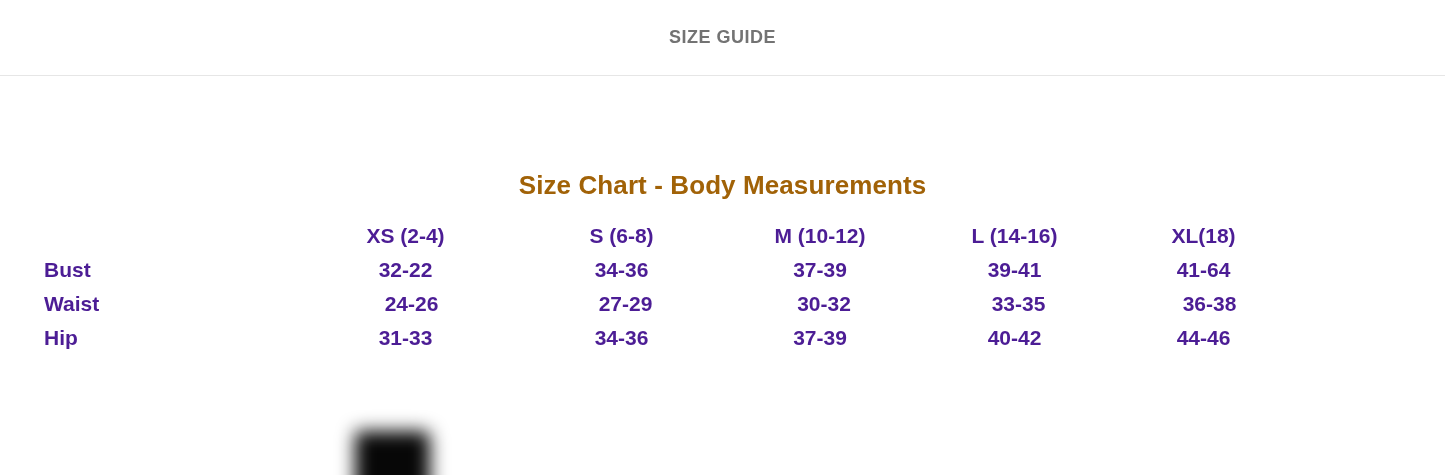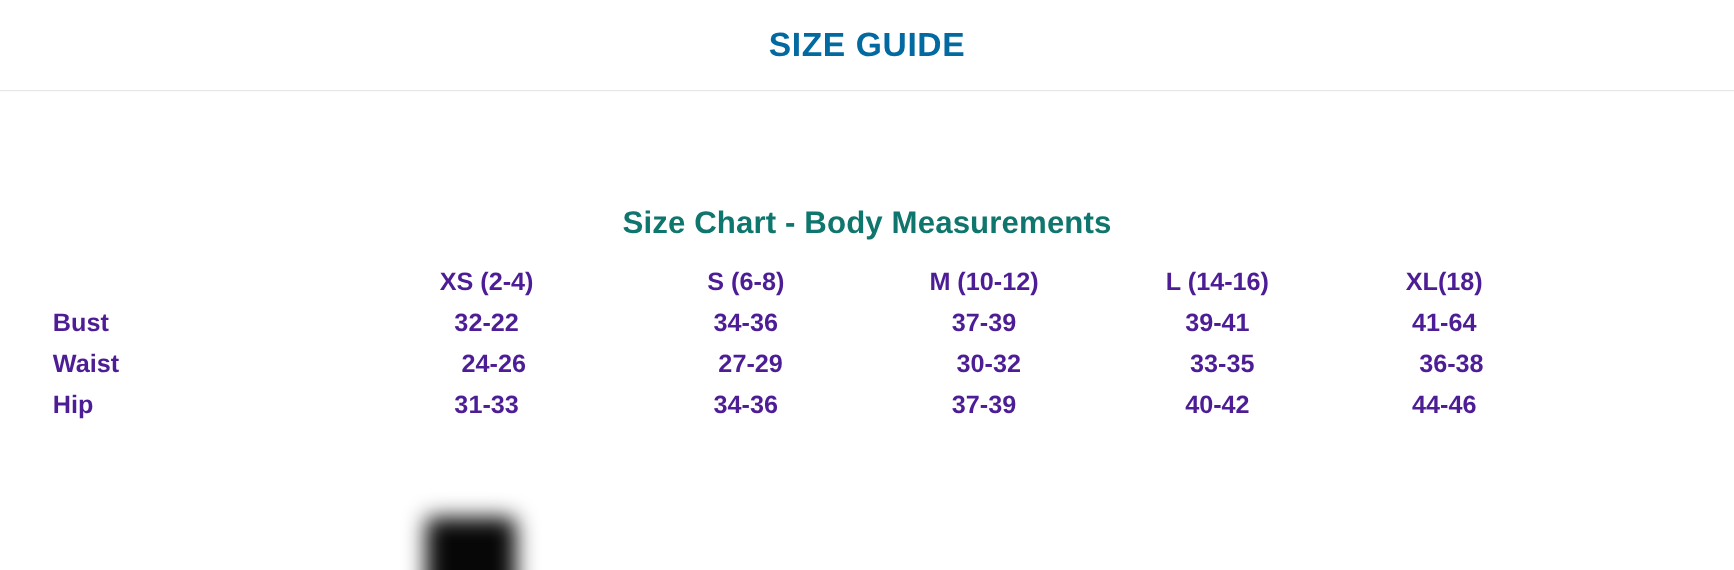--- a/index.html
+++ b/index.html
@@ -17,32 +17,32 @@
   }
   .modal-header {
     height: 76px;
     border-bottom: 1px solid #e6e6e6;
     display: flex;
     align-items: center;
     justify-content: center;
     box-sizing: border-box;
   }
   .modal-title {
-    font-size: 28px;
+    font-size: 18px;
     font-weight: bold;
     letter-spacing: 0.5px;
-    color: #0369a1;
+    color: #737373;
   }
   .modal-body {
     position: relative;
     height: 399px;
   }
   .chart-title {
     text-align: center;
-    color: #0f766e;
+    color: #a16207;
     font-size: 26px;
     font-weight: bold;
     margin: 0;
     padding-top: 94px;
     letter-spacing: 0.1px;
   }
   table.size-table {
     border-collapse: collapse;
     margin-top: 18px;
     width: 1290px;

